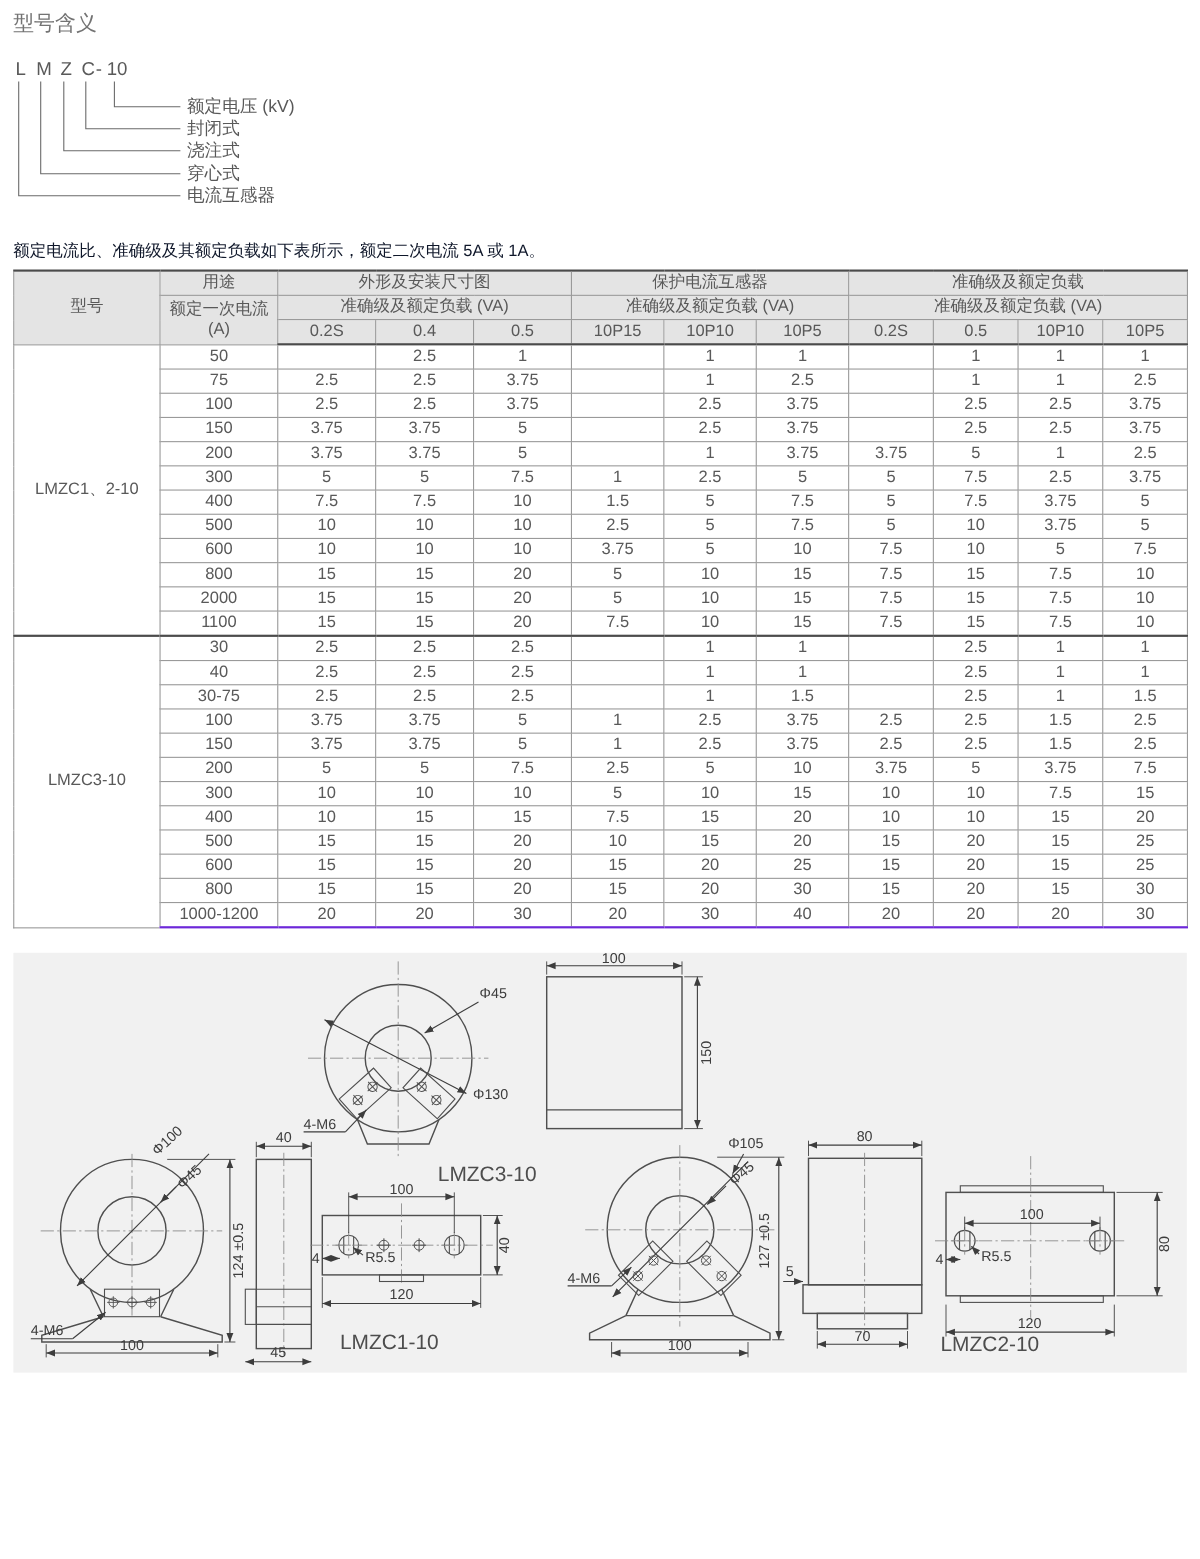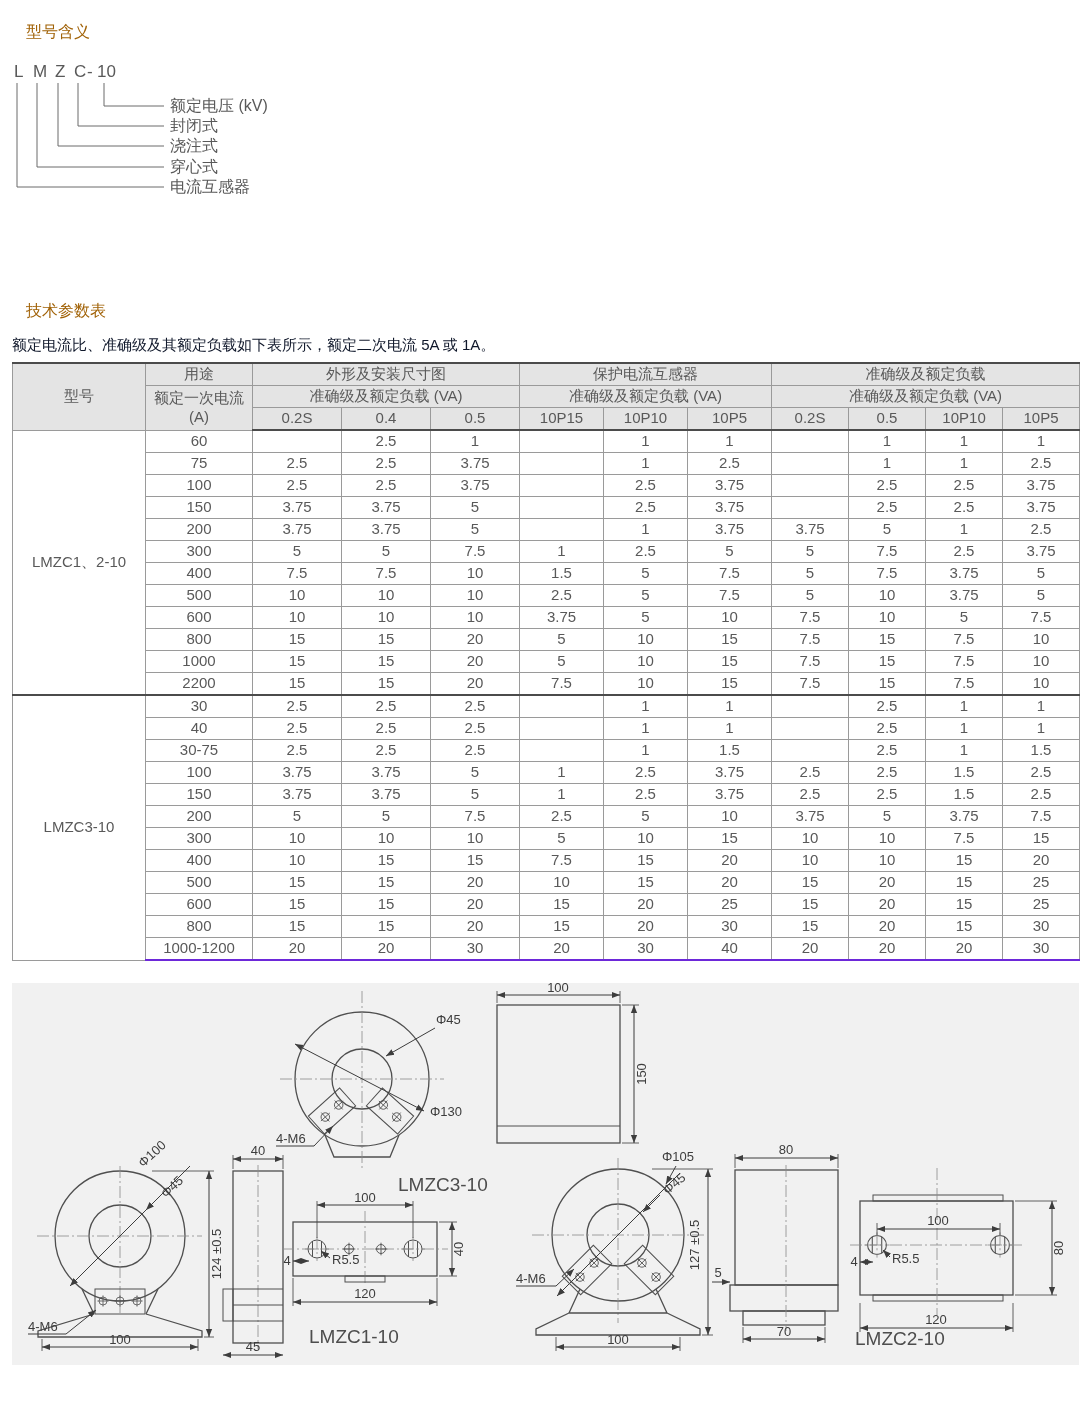--- a/index.html
+++ b/index.html
@@ -1,18 +1,18 @@
 <!DOCTYPE html>
 <html><head>
 <meta charset="utf-8">
 <style>
   html,body{margin:0;padding:0;background:#fff;}
   body{width:1091px;font-family:"Liberation Sans","DejaVu Sans",sans-serif;color:#595959;}
   .page{padding:8px 12px 0 12px;}
-  .sec-title{color:#a16207;font-size:16px;font-weight:500;margin:14px;}
+  .sec-title{color:#737373;font-size:19px;font-weight:500;margin:0;}
   #title2{margin-top:86px;}
   #title3{margin-top:52px;}
   .intro{font-size:15px;color:#0f172a;margin:13px 0 7px 0;}
   svg text{font-family:"Liberation Sans","DejaVu Sans",sans-serif;}
   
   .code-txt{font-size:17px;fill:#595959;}
   .lbl-txt{font-size:16px;fill:#595959;}
   .tree{stroke:#6a6a6a;stroke-width:1;fill:none;}
   
   table.spec{border-collapse:collapse;table-layout:fixed;width:1067px;font-size:15px;color:#595959;}
@@ -59,21 +59,20 @@
     </g>
     <g>
       <text class="lbl-txt" x="158" y="54">额定电压 (kV)</text>
       <text class="lbl-txt" x="158" y="74">封闭式</text>
       <text class="lbl-txt" x="158" y="94">浇注式</text>
       <text class="lbl-txt" x="158" y="115">穿心式</text>
       <text class="lbl-txt" x="158" y="135">电流互感器</text>
     </g>
   </svg>
 
-  <h2 class="sec-title" id="title2">技术参数表</h2>
   <p class="intro">额定电流比、准确级及其额定负载如下表所示，额定二次电流 5A 或 1A。</p>
 
   <table class="spec">
     <colgroup>
       <col style="width:133px">
         <col style="width:107px">
       <col style="width:89px">
         <col style="width:89px">
         <col style="width:89px">
       <col style="width:84px">
@@ -107,21 +106,21 @@
         <td>10P5</td>
         <td>0.2S</td>
         <td>0.5</td>
         <td>10P10</td>
         <td>10P5</td>
       </tr>
     </thead>
     <tbody class="grp1">
         <tr>
           <td rowspan="12">LMZC1、2-10</td>
-          <td>60</td>
+          <td>50</td>
           <td></td>
           <td>2.5</td>
           <td>1</td>
           <td></td>
           <td>1</td>
           <td>1</td>
           <td></td>
           <td>1</td>
           <td>1</td>
           <td>1</td>
@@ -237,34 +236,34 @@
           <td>20</td>
           <td>5</td>
           <td>10</td>
           <td>15</td>
           <td>7.5</td>
           <td>15</td>
           <td>7.5</td>
           <td>10</td>
         </tr>
         <tr>
-          <td>1000</td>
-          <td>15</td>
-          <td>15</td>
-          <td>20</td>
-          <td>5</td>
-          <td>10</td>
-          <td>15</td>
-          <td>7.5</td>
-          <td>15</td>
-          <td>7.5</td>
-          <td>10</td>
-        </tr>
-        <tr>
-          <td>2200</td>
+          <td>2000</td>
+          <td>15</td>
+          <td>15</td>
+          <td>20</td>
+          <td>5</td>
+          <td>10</td>
+          <td>15</td>
+          <td>7.5</td>
+          <td>15</td>
+          <td>7.5</td>
+          <td>10</td>
+        </tr>
+        <tr>
+          <td>1100</td>
           <td>15</td>
           <td>15</td>
           <td>20</td>
           <td>7.5</td>
           <td>10</td>
           <td>15</td>
           <td>7.5</td>
           <td>15</td>
           <td>7.5</td>
           <td>10</td>

